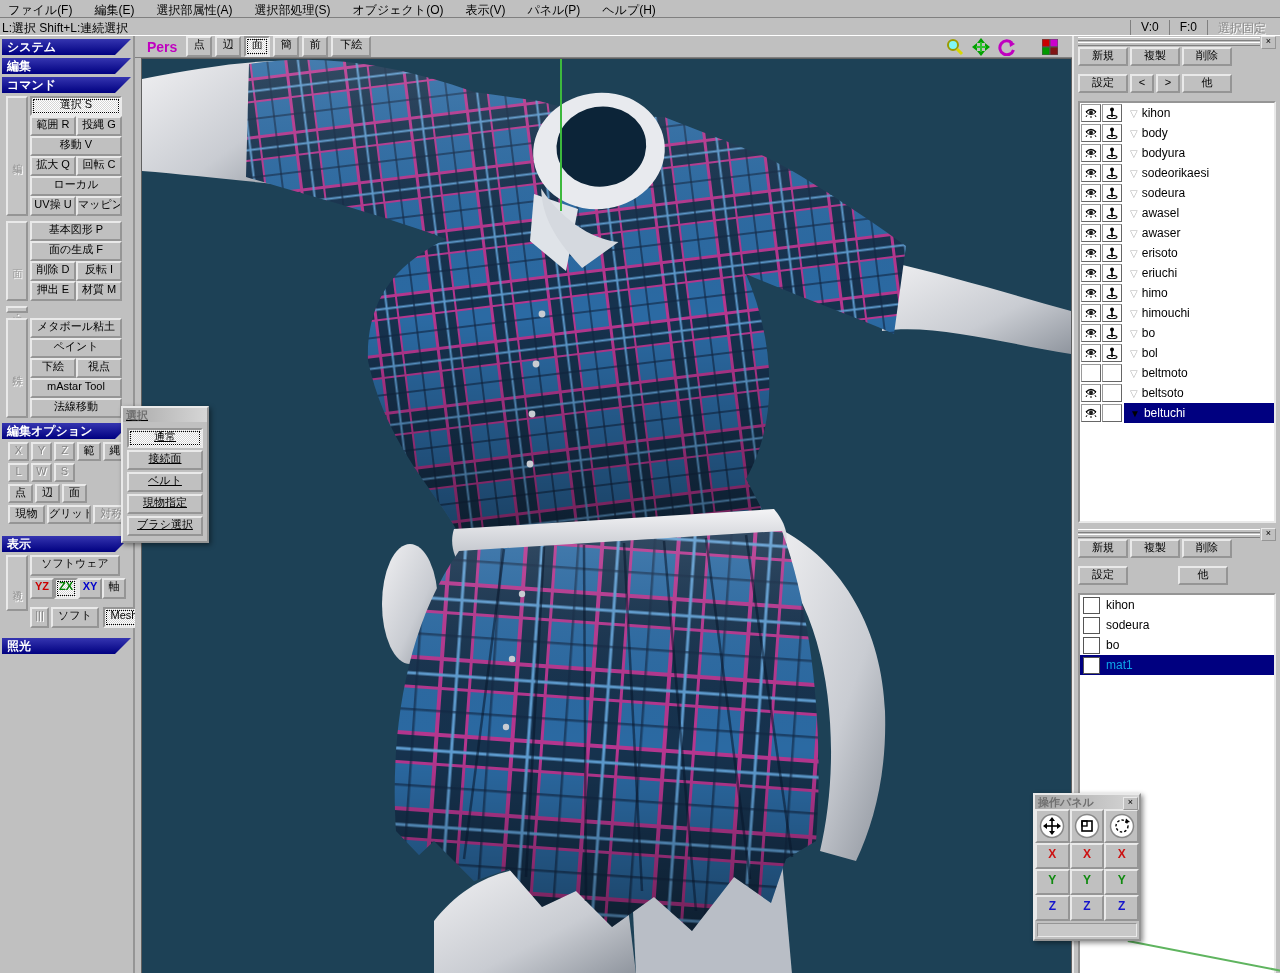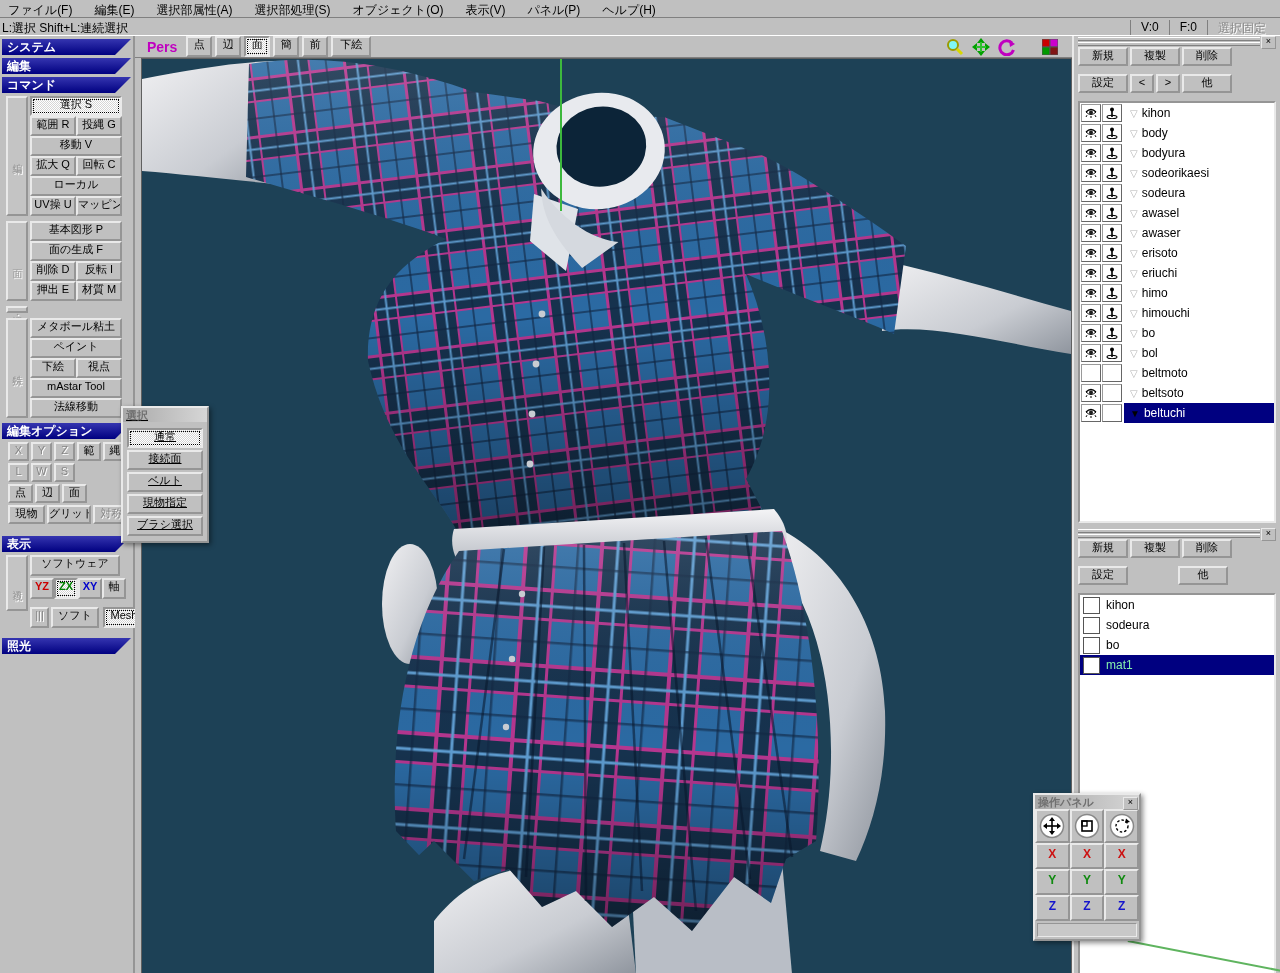--- a/index.html
+++ b/index.html
@@ -79,21 +79,21 @@
   .listbox{margin:2px 4px 0 0;border:2px inset #e9e9e9;background:#fff;overflow:hidden;}
   .orow{display:flex;height:20px;align-items:center;}
   .ocell{width:20px;height:18px;box-sizing:border-box;border:1px solid #9a9a9a;background:#fff;
     border-right-color:#666;border-bottom-color:#666;display:flex;align-items:center;justify-content:center;margin-left:1px;}
   .oname{flex:1;height:20px;display:flex;align-items:center;padding-left:6px;gap:4px;margin-left:2px;}
   .tri::before{content:"▽";color:#b4b4b4;font-size:10px;}
   .orow.selected .oname{background:#000080;color:#fff;}
   .orow.selected .tri::before{content:"▼";color:#000;}
   .mrow{display:flex;height:20px;align-items:center;padding-left:3px;gap:6px;}
   .mbox{width:15px;height:15px;border:1px solid #555;background:#fff;flex:none;}
-  .mrow.selected{background:#000080;color:#86efac;}
+  .mrow.selected{background:#000080;color:#0ea5e9;}
   #greenline{position:absolute;left:1128px;top:940px;width:160px;border-top:2px solid #5fb45f;
     transform:rotate(11deg);transform-origin:left top;z-index:4;}
 </style>
 </head>
 <body>
 
 <div id="menubar">
   <span>ファイル(F)</span>
   <span>編集(E)</span>
   <span>選択部属性(A)</span>

